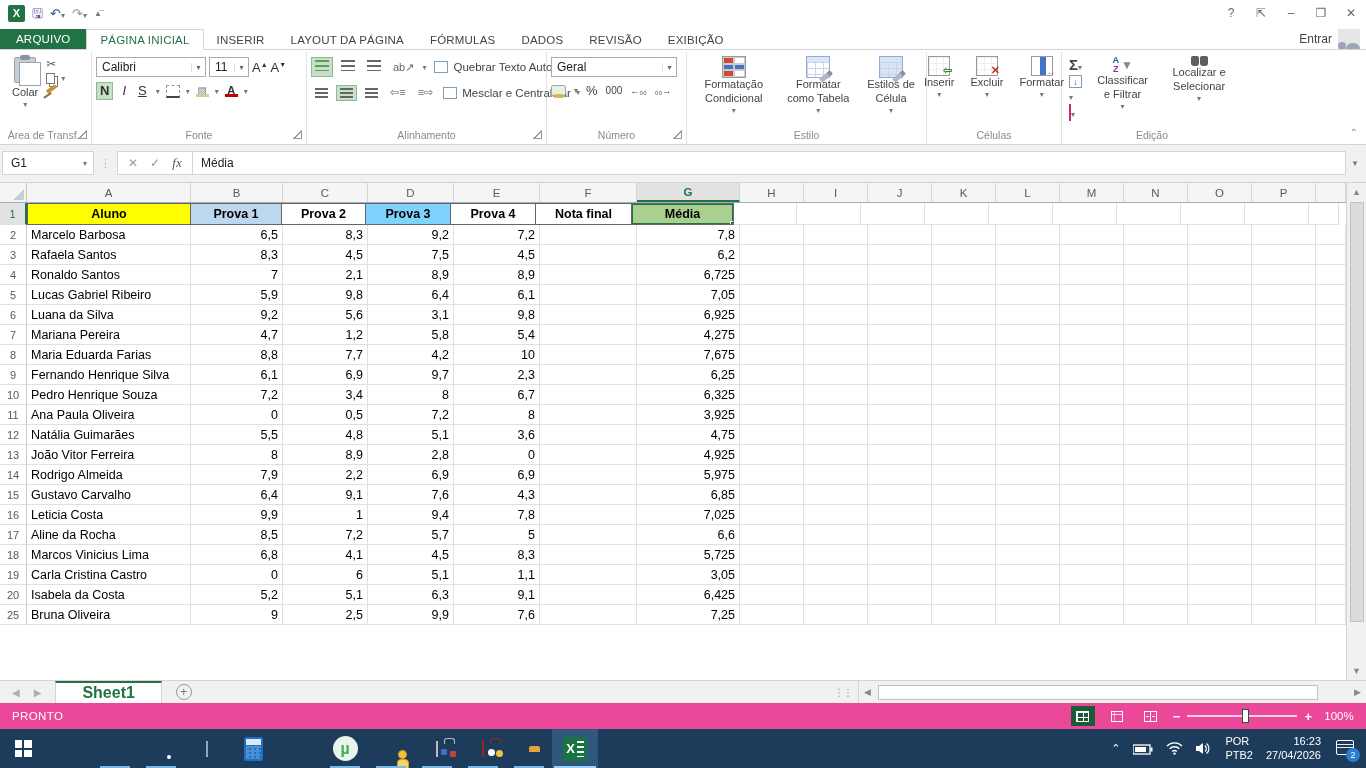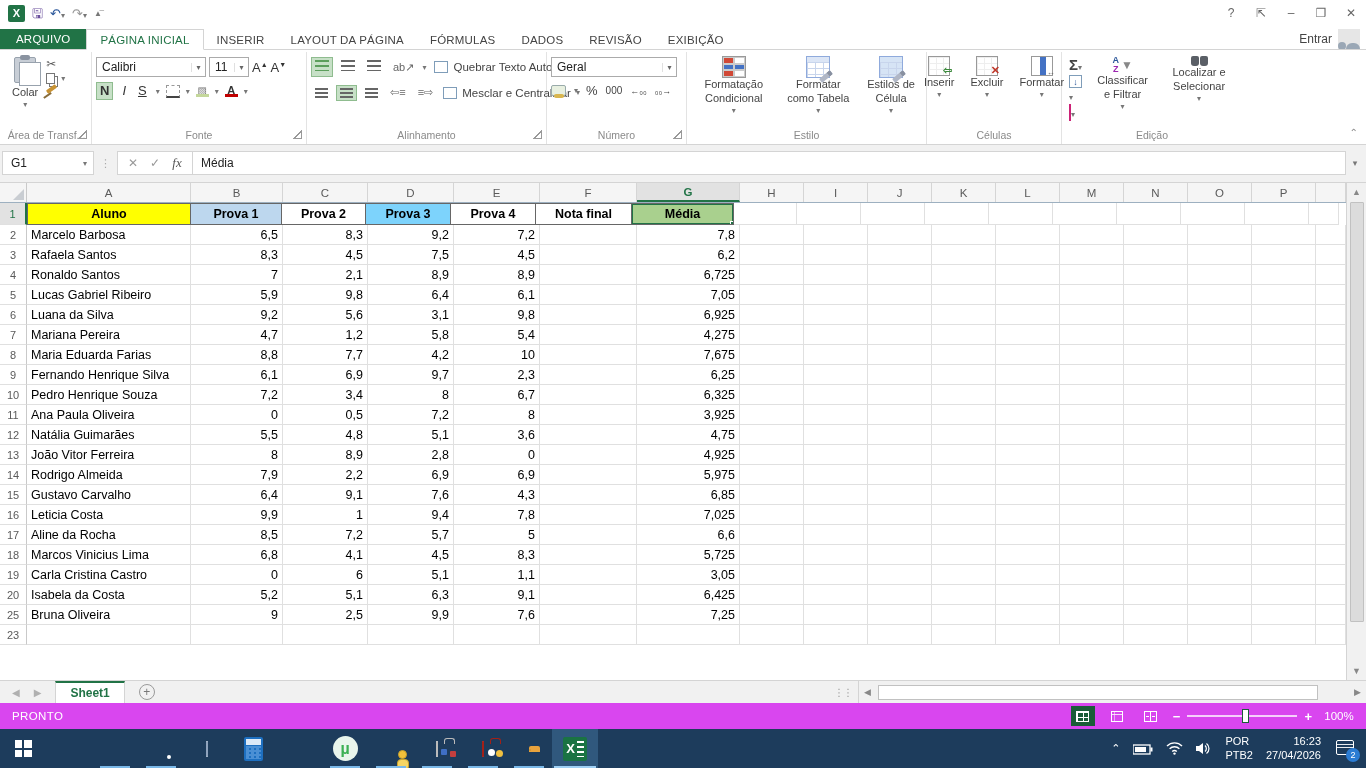--- a/index.html
+++ b/index.html
@@ -115,30 +115,30 @@
   .cell.hdr { font-weight:bold; justify-content:center; border:1px solid #666; margin-right:-1px; position:relative; }
   .selbox { position:absolute; inset:-1px; border:2px solid #217346; pointer-events:none; }
   .fillhandle { position:absolute; right:-4px; bottom:-4px; width:6px; height:6px; background:#217346; border:1px solid #fff; }
   .vscroll { width:20px; flex:0 0 auto; background:#f1f1f1; border-left:1px solid #d4d4d4; display:flex; flex-direction:column; align-items:center; }
   .varrow { height:18px; width:100%; text-align:center; color:#888; font-size:9px; line-height:18px; background:#f1f1f1; }
   .vthumb { width:14px; height:420px; background:#dcdcdc; border:1px solid #c1c1c1; border-radius:1px; margin-top:1px; }
 
   
   .sheetbar { height:23px; background:#f1f1f1; border-top:1px solid #d4d4d4; display:flex; align-items:stretch; flex:0 0 auto; }
   .snav { display:flex; align-items:center; gap:14px; padding:0 14px 0 12px; color:#b0b0b0; font-size:10px; }
-  .sheettab { background:#fff; color:#217346; font-weight:bold; font-size:12px; display:flex; align-items:center; padding:0 14px; border-right:1px solid #d4d4d4; border-left:1px solid #d4d4d4; border-top:2px solid #217346; }
+  .sheettab { background:#fff; color:#217346; font-weight:bold; font-size:16px; display:flex; align-items:center; padding:0 26px; border-right:1px solid #d4d4d4; border-left:1px solid #d4d4d4; border-top:2px solid #217346; }
   .addsheet { width:16px; height:16px; border:1px solid #9a9a9a; border-radius:50%; color:#777; font-size:12px; line-height:14px; text-align:center; align-self:center; margin-left:14px; }
   .splitter { margin-left:auto; color:#999; font-size:10px; align-self:center; letter-spacing:-1px; padding:0 6px; }
   .hscroll { width:508px; display:flex; align-items:center; background:#f1f1f1; border-left:1px solid #d4d4d4; }
   .harrow { width:17px; text-align:center; color:#888; font-size:9px; }
   .htrack { flex:1; height:15px; background:#f1f1f1; position:relative; }
   .hthumb { position:absolute; left:2px; top:0; width:440px; height:15px; background:#fff; border:1px solid #c1c1c1; }
 
   
-  .statusbar { height:26px; background:#d946ef; color:#fff; display:flex; align-items:center; flex:0 0 auto; font-size:11.5px; }
+  .statusbar { height:26px; background:#ec4899; color:#fff; display:flex; align-items:center; flex:0 0 auto; font-size:11.5px; }
   .sb-mode { padding-left:12px; letter-spacing:.4px; }
   .sb-right { margin-left:auto; display:flex; align-items:center; gap:10px; padding-right:10px; }
   .viewbtn { width:24px; height:20px; display:flex; align-items:center; justify-content:center; }
   .viewbtn.on { background:#1a5c38; }
   .vb-grid { width:13px; height:11px; border:1px solid #fff; background:repeating-linear-gradient(#fff 0 1px, transparent 1px 5px), repeating-linear-gradient(90deg, #fff 0 1px, transparent 1px 6px); }
   .vb-page { width:12px; height:11px; border:1px solid #fff; background:linear-gradient(transparent 0 2px, rgba(255,255,255,.8) 2px 3px, transparent 3px) , linear-gradient(90deg, transparent 0 2px, rgba(255,255,255,.5) 2px 3px, transparent 3px); }
   .vb-break { width:13px; height:11px; border:1px solid #fff; background:linear-gradient(90deg, transparent 0 5px, #fff 5px 6px, transparent 6px); position:relative; }
   .vb-break:after { content:""; position:absolute; left:1px; right:1px; top:4px; border-top:1px dashed #fff; }
   .zoomctl { display:flex; align-items:center; gap:7px; }
   .zminus,.zplus { font-size:13px; font-weight:bold; }
@@ -896,40 +896,20 @@
             <div class="cell" style="width: 64px;"></div>
             <div class="cell" style="width: 64px;"></div>
             <div class="cell" style="width: 64px;"></div>
             <div class="cell" style="width: 64px;"></div>
             <div class="cell" style="width: 64px;"></div>
             <div class="cell" style="width: 64px;"></div>
             <div class="cell" style="width: 64px;"></div>
             <div class="cell" style="width: 64px;"></div>
             <div class="cell" style="width: 30px;"></div>
           </div>
-          <div class="grow" style="height: 20px;">
-            <div class="rownum">23</div>
-            <div class="cell" style="width: 164px;"></div>
-            <div class="cell" style="width: 92px;"></div>
-            <div class="cell" style="width: 85px;"></div>
-            <div class="cell" style="width: 86px;"></div>
-            <div class="cell" style="width: 86px;"></div>
-            <div class="cell" style="width: 97px;"></div>
-            <div class="cell" style="width: 103px;"></div>
-            <div class="cell" style="width: 64px;"></div>
-            <div class="cell" style="width: 64px;"></div>
-            <div class="cell" style="width: 64px;"></div>
-            <div class="cell" style="width: 64px;"></div>
-            <div class="cell" style="width: 64px;"></div>
-            <div class="cell" style="width: 64px;"></div>
-            <div class="cell" style="width: 64px;"></div>
-            <div class="cell" style="width: 64px;"></div>
-            <div class="cell" style="width: 64px;"></div>
-            <div class="cell" style="width: 30px;"></div>
-          </div>
         </div>
     </div>
     <div class="vscroll">
       <div class="varrow">▲</div>
       <div class="vthumb"></div>
       <div class="varrow" style="margin-top:auto;">▼</div>
     </div>
   </div>
 
   <div class="sheetbar">

